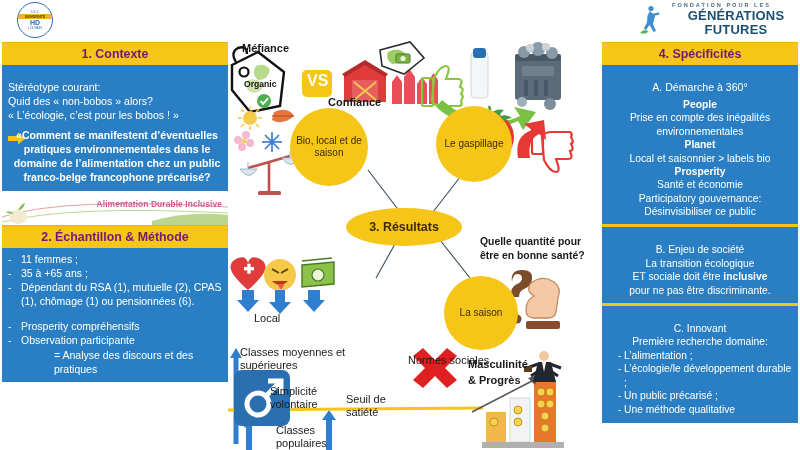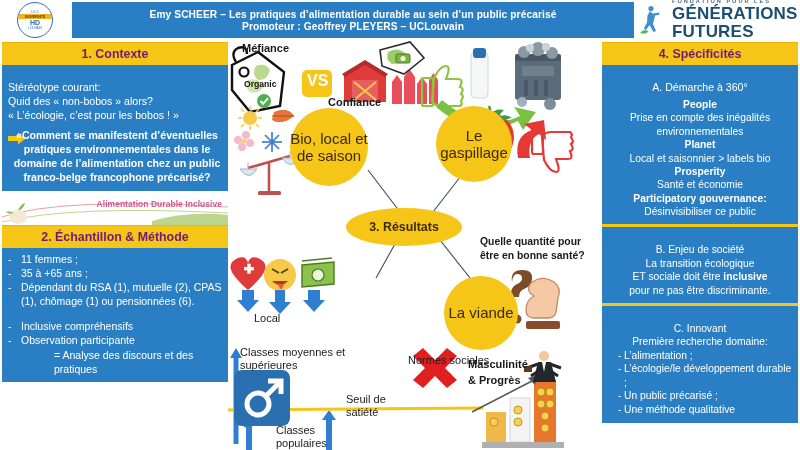--- a/index.html
+++ b/index.html
@@ -46,21 +46,21 @@
   .seal-mid { font-size: 7px; font-weight: bold; color: #2f6fb0; line-height: 1; }
   .seal-bot { font-size: 3.2px; color: #2f6fb0; }
 
   .logo-right {
     position: absolute; left: 638px; top: 0px; width: 162px; height: 40px;
     display: flex; align-items: center; gap: 4px;
   }
   .fgf-mark { position: relative; width: 30px; height: 34px; flex: none; }
   .fgf-text { display: flex; flex-direction: column; line-height: 1.05; }
   .fgf-sub { font-size: 5.6px; letter-spacing: 2.0px; color: #4b6b86; font-weight: bold; }
-  .fgf-main { font-size: 17px; letter-spacing: .2px; color: #1b4f72; font-weight: bold; }
+  .fgf-main { font-size: 13px; letter-spacing: .2px; color: #1b4f72; font-weight: bold; text-align: center; }
 
   
   .col-left  { position: absolute; left: 2px;   top: 42px; width: 226px; }
   .col-right { position: absolute; left: 602px; top: 42px; width: 196px; }
 
   .bar-title {
     background: #f5c518;
     color: #701a75;
     font-weight: bold;
     font-size: 12.4px;
@@ -119,21 +119,21 @@
   .center { position: absolute; left: 228px; top: 40px; width: 424px; height: 410px; }
   .center svg { position: absolute; left: 0; top: 0; }
 
   .bubble {
     position: absolute;
     background: #f5c518;
     border-radius: 50%;
     display: flex; align-items: center; justify-content: center;
     text-align: center;
     color: #3d2b00;
-    font-size: 15px; line-height: 1.16;
+    font-size: 10px; line-height: 1.16;
   }
   .bubble.oval { border-radius: 50%; font-weight: bold; font-size: 12.4px; }
 
   .lbl { position: absolute; font-size: 11px; color: #1a1a1a; }
   .lbl.b { font-weight: bold; }
 </style>
 </head>
 <body>
 
 <div id="poster">
@@ -142,24 +142,20 @@
 
     <div class="logo-left">
       <div class="seal">
         <div class="seal-top">UCL</div>
         <div class="seal-band">UNIVERSITÉ</div>
         <div class="seal-mid">HD</div>
         <div class="seal-bot">LOUVAIN</div>
       </div>
     </div>
 
-    <div class="header-band">
-      <div class="header-line1">Emy SCHEER – Les pratiques d’alimentation durable au sein d’un public précarisé</div>
-      <div class="header-line2">Promoteur : Geoffrey PLEYERS – UCLouvain</div>
-    </div>
 
     <div class="logo-right">
       <div class="fgf-mark">
         <svg width="30" height="34" viewBox="0 0 30 34">
           <circle cx="13" cy="5.5" r="2.6" fill="#3f8fd0"></circle>
           <path d="M12 8 L17 13 L15 21 L18 28 L15.5 29 L11.5 22 L8 27 L5.8 25.6 L9 19.5 L9.5 12.5 Z" fill="#3f8fd0"></path>
           <path d="M12.5 11 L21 9.5 L21.6 11.6 L13.5 13.6 Z" fill="#3f8fd0"></path>
           <path d="M2 30 q4 -5 8.5 -1.5 q-3 3.5 -8.5 1.5 Z" fill="#5fb85f"></path>
         </svg>
       </div>
@@ -215,21 +211,21 @@
         <li class="li">
             <span class="dash">-</span>
             <span class="txt">Dépendant du RSA (1), mutuelle (2), CPAS (1), chômage (1) ou pensionnées (6).</span>
           </li>
         <li class="li" style="height:11px">
             <span class="dash"></span>
             <span class="txt"></span>
           </li>
         <li class="li">
             <span class="dash">-</span>
-            <span class="txt">Inclusive compréhensifs</span>
+            <span class="txt">Prosperity compréhensifs</span>
           </li>
         <li class="li">
             <span class="dash">-</span>
             <span class="txt">Observation participante</span>
           </li>
       </ul>
       <div class="indent">= Analyse des discours et des pratiques</div>
     </div>
   </div>
 
@@ -238,21 +234,21 @@
     <div class="bar-title">4. Spécificités</div>
 
     <div class="panel-blue">
       <div class="r-head">A.    Démarche à 360°</div>
       <div class="rsec" style="margin-top:5px;font-weight:bold">People</div>
       <div class="rsec">Prise en compte des inégalités environnementales</div>
       <div class="rsec" style="font-weight:bold">Planet</div>
       <div class="rsec">Local et saisonnier &gt; labels bio</div>
       <div class="rsec" style="font-weight:bold">Prosperity</div>
       <div class="rsec">Santé et économie</div>
-      <div class="rsec" style="font-weight:bold">Participatory gouvernance:</div>
+      <div class="rsec" style="font-weight:normal">Participatory gouvernance:</div>
       <div class="rsec">Désinvisibiliser ce public</div>
     </div>
 
     <div class="r-divider"></div>
 
     <div class="panel-blue">
       <div class="rsec">B. Enjeu de société</div>
       <div class="rsec">La transition écologique</div>
       <div class="rsec"><span>ET sociale doit être </span><b>inclusive</b></div>
       <div class="rsec">pour ne pas être discriminante.</div>
@@ -499,30 +495,31 @@
     </svg>
 
     <div class="lbl b" style="left:14px; top:2px;">Méfiance</div>
     <div class="lbl b" style="left:100px; top:56px;">Confiance</div>
     <div class="lbl b" style="left:79px; top:32px; font-size:16px; color:#ffffff;">VS</div>
     <div class="lbl b" style="left:16px; top:39px; font-size:8.6px; color:#111;">Organic</div>
 
     <div class="bubble" style="left:62px;  top:68px;  width:78px; height:78px;">Bio, local et de saison</div>
     <div class="bubble" style="left:208px; top:66px;  width:76px; height:76px;">Le gaspillage</div>
     <div class="bubble oval" style="left:118px; top:168px; width:116px; height:38px; border-radius:50%;">3. Résultats</div>
-    <div class="bubble" style="left:216px; top:236px; width:74px; height:74px;">La viande</div>
+    <div class="bubble" style="left:216px; top:236px; width:74px; height:74px;">La saison</div>
 
     <div class="lbl" style="left:26px; top:272px;">Local</div>
 
     <div class="lbl b" style="left:252px; top:196px; font-size:10.4px;">Quelle quantité pour</div>
     <div class="lbl b" style="left:252px; top:210px; font-size:10.4px;">être en bonne santé?</div>
 
     <div class="lbl" style="left:132px; top:314px;padding-left:48px;">Normes sociales</div>
 
     <div class="lbl" style="left:12px; top:306px; width:118px; line-height:1.22;">Classes moyennes et supérieures</div>
+    <div class="lbl" style="left:42px; top:345px; width:80px; line-height:1.22;">Simplicité volontaire</div>
     <div class="lbl" style="left:48px; top:384px; width:80px; line-height:1.22;">Classes populaires</div>
     <div class="lbl" style="left:118px; top:353px; width:66px; line-height:1.22;">Seuil de satiété</div>
 
     <div class="lbl b" style="left:240px; top:318px;">Masculinité</div>
     <div class="lbl b" style="left:240px; top:334px;">&amp; Progrès</div>
   </div>
 
 </div>
 
 </body></html>

